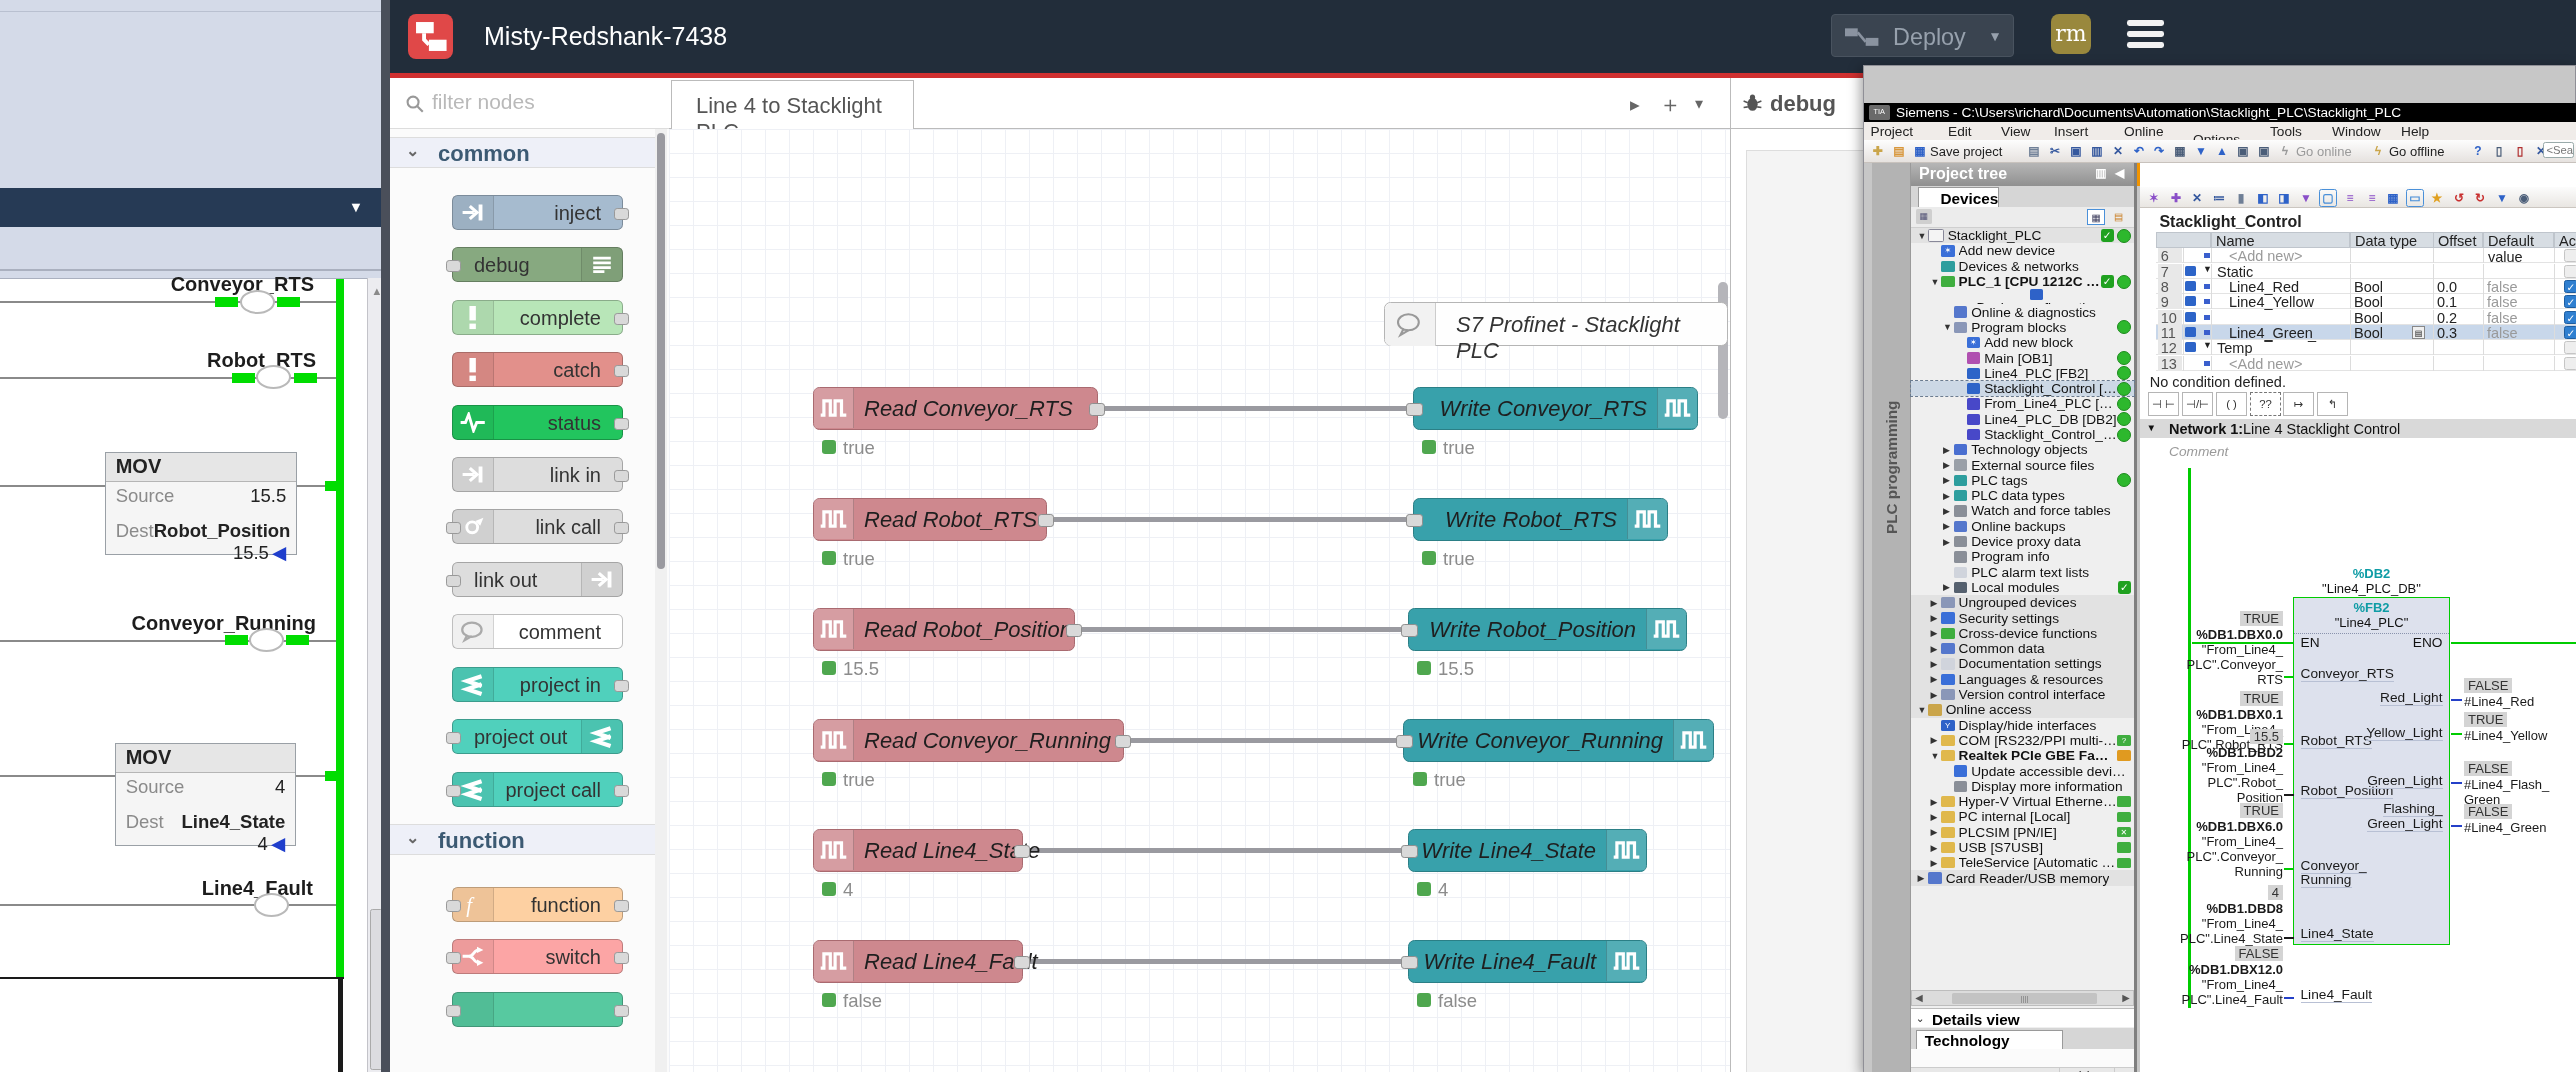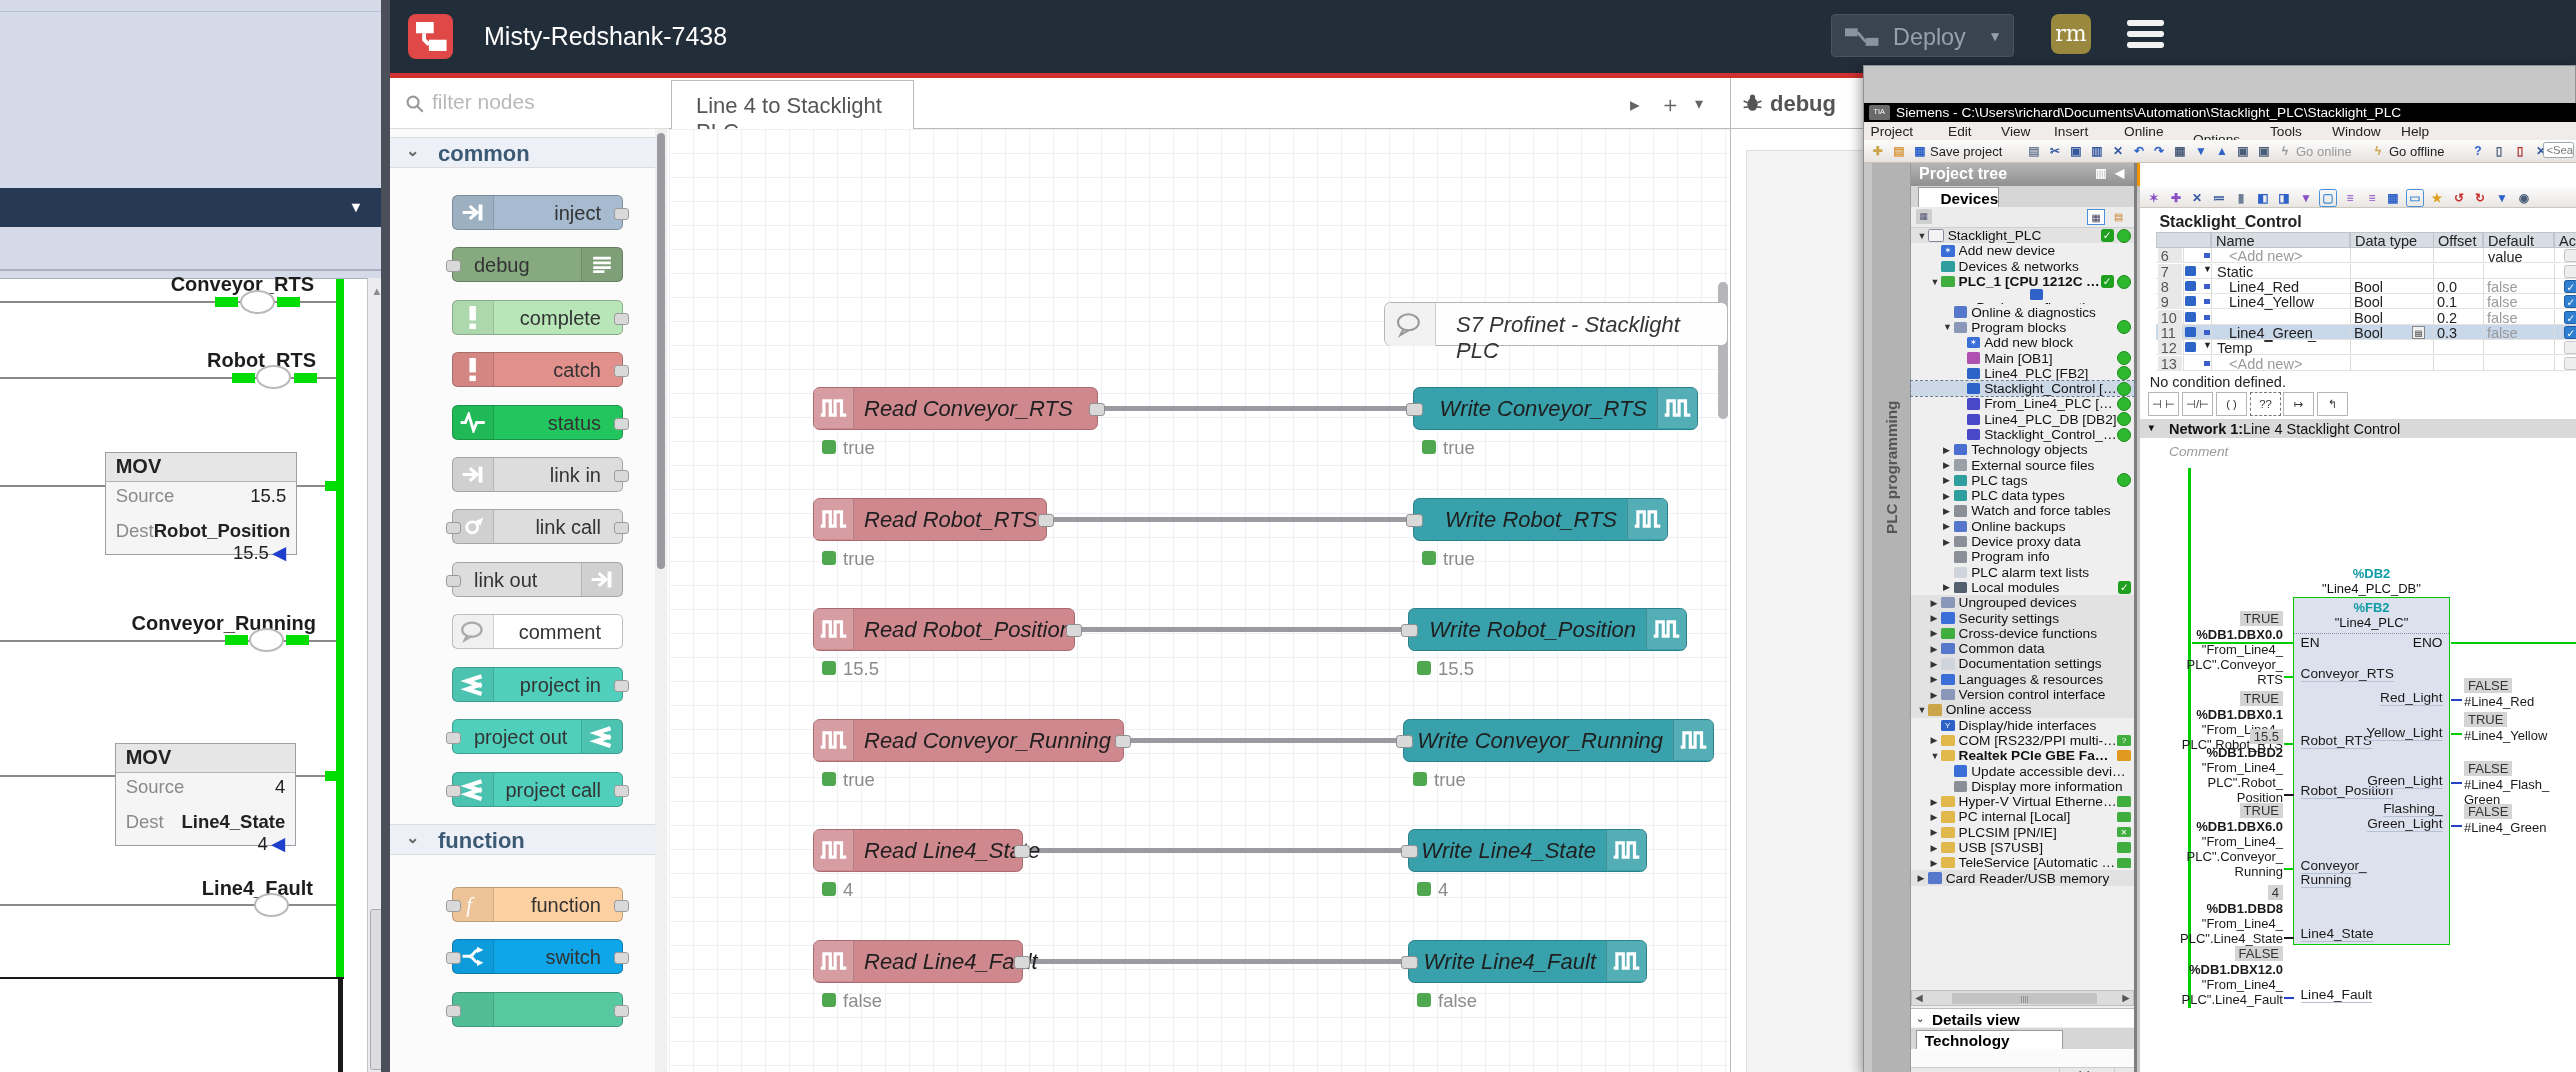--- a/index.html
+++ b/index.html
@@ -319,21 +319,21 @@
       <div class="abs pal-node" style="top: 809px; background: rgb(253, 208, 162);">
         <div class="pal-icon" style="left: 0px; border-right: 0.8px solid rgba(0, 0, 0, 0.12); border-left: none; background: rgba(0, 0, 0, 0.06);">
           <svg width="21" height="24" viewBox="0 0 13 15" style="font-size:25px">
             <text x="2" y="12" font-size="13" font-style="italic" fill="#fff" font-family="serif">f</text>
           </svg>
         </div>
         <div style="position: absolute; top: 5.6px; right: 21px;">function</div>
         <div class="pal-port" style="right: -7.3px;"></div>
         <div class="pal-port" style="left: -7.3px;"></div>
       </div>
-      <div class="abs pal-node" style="top: 861px; background: #0ea5e9;">
+      <div class="abs pal-node" style="top: 861px; background: #fca5a5;">
         <div class="pal-icon" style="left: 0px; border-right: 0.8px solid rgba(0, 0, 0, 0.12); border-left: none; background: rgba(0, 0, 0, 0.06);">
           <svg width="24" height="22.6" viewBox="0 0 15 14">
             <path d="M1 7 h4 M5 7 C8 7 8 3 11 3 M5 7 C8 7 8 11 11 11" stroke="#fff" stroke-width="1.8" fill="none"></path>
             <path d="M10 1 L14 3 L10 5Z M10 9 L14 11 L10 13Z" fill="#fff"></path>
           </svg>
         </div>
         <div style="position: absolute; top: 5.6px; right: 21px;">switch</div>
         <div class="pal-port" style="right: -7.3px;"></div>
         <div class="pal-port" style="left: -7.3px;"></div>
       </div>

